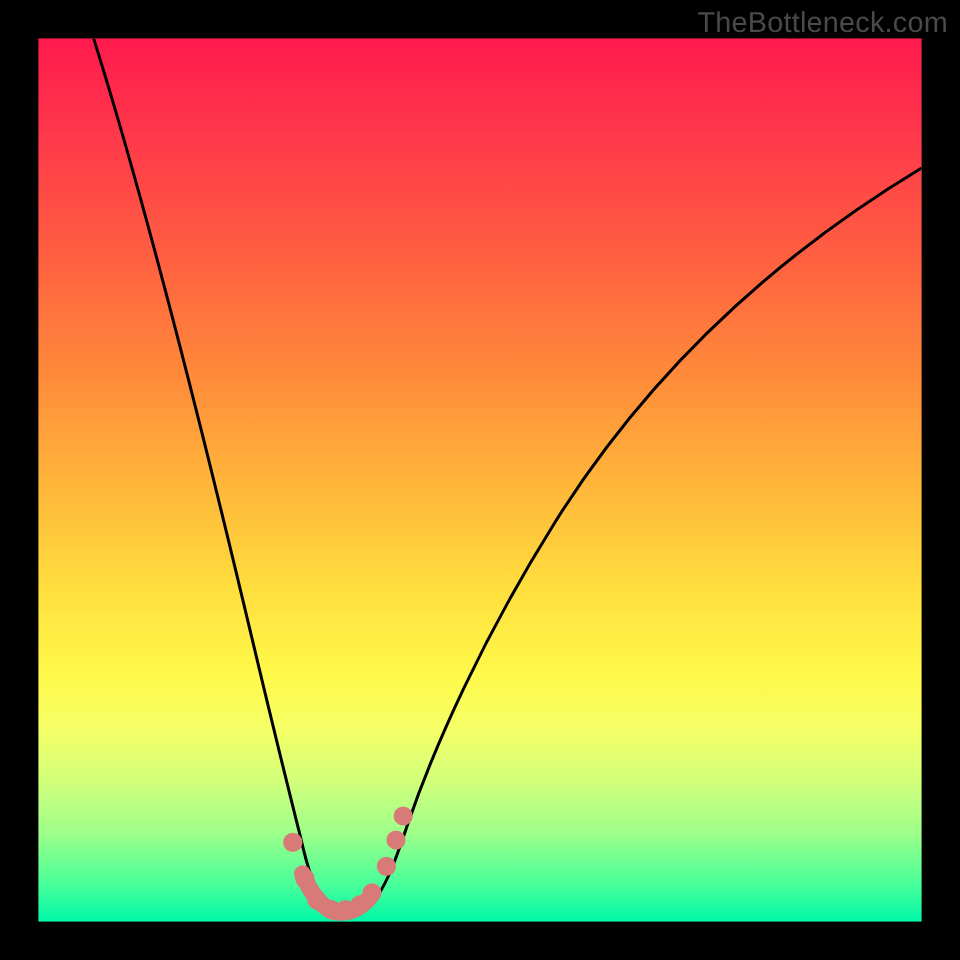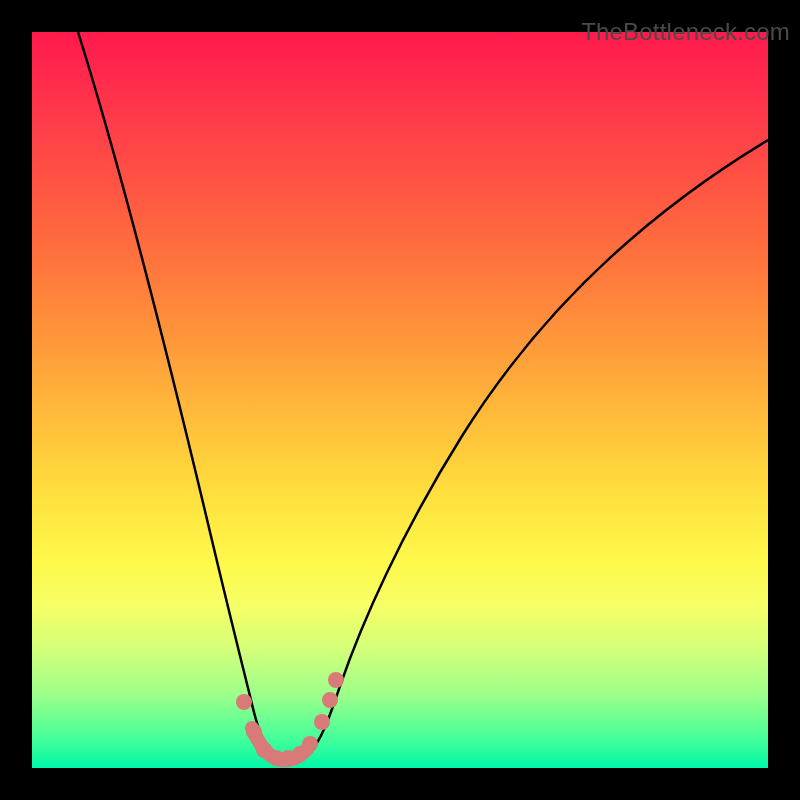--- a/index.html
+++ b/index.html
@@ -34,21 +34,21 @@
       #ffdd3d 62%,
       #fff94a 72%,
       #f6ff66 78%,
       #d2ff7a 84%,
       #9dff8a 90%,
       #45ff9a 96%,
       #00f7a8 100%);
   }
   .watermark {
     position: absolute;
-    top: 18px;
+    top: 6px;
     right: 10px;
     color: #4a4a4a;
     font-size: 24px;
     font-weight: 500;
     letter-spacing: 0.2px;
     pointer-events: none;
     user-select: none;
   }
   svg.curve {
     position: absolute;

